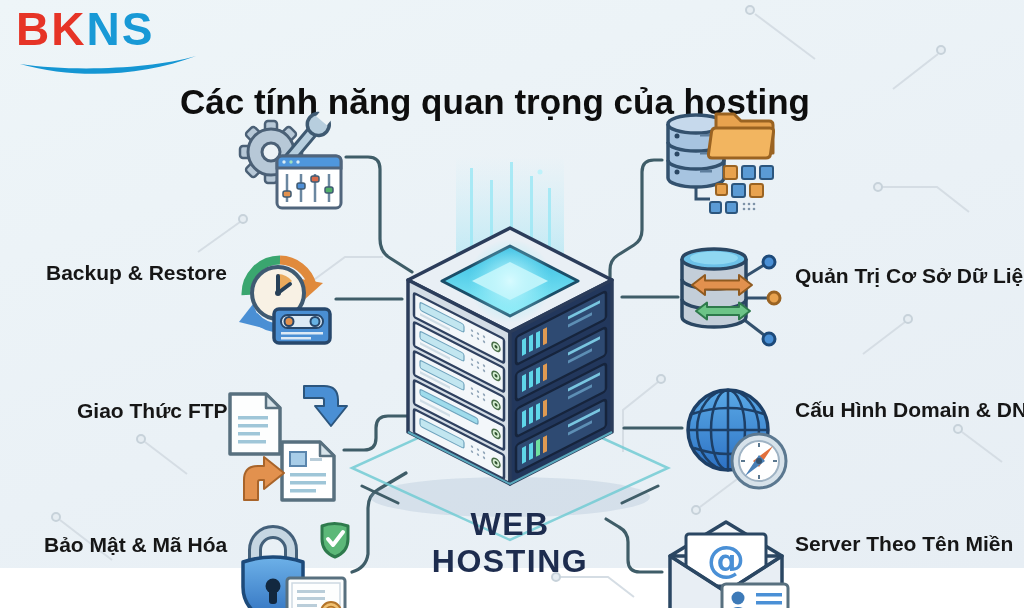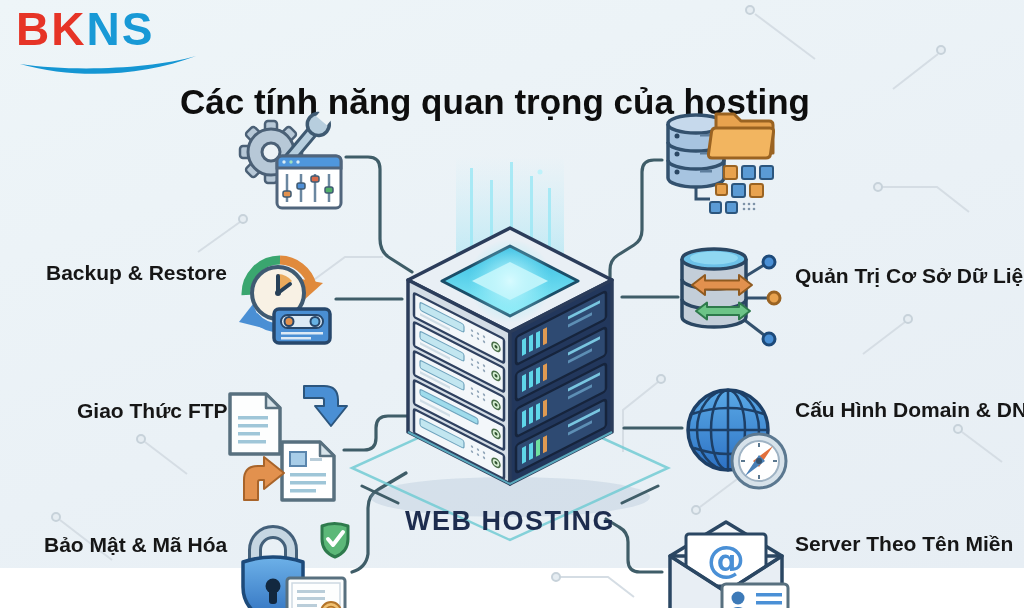--- a/index.html
+++ b/index.html
@@ -12,21 +12,21 @@
   .brand-text { font-size:46px; font-weight:bold; letter-spacing:2px; line-height:1; }
   .brand-bk { color:#e63427; }
   .brand-ns { color:#1899d6; }
   .brand-swoosh { position:absolute; left:2px; top:46px; }
   .title { position:absolute; left:180px; top:38px; width:700px;
            font-size:35px; font-weight:bold; color:#0e0e0e; letter-spacing:0;margin-top:44px; }
   .feature-label { position:absolute; font-size:21px; font-weight:bold; color:#161616;
                    white-space:nowrap; }
   .icon-box { position:absolute; }
   .center-label { position:absolute; left:390px; top:506px; width:240px; text-align:center;
-                  font-size:27px; font-weight:bold; color:#1d2c4e; letter-spacing:1.5px; }
+                  font-size:32px; font-weight:bold; color:#1d2c4e; letter-spacing:1.5px; }
 </style>
 </head>
 <body>
 
 <div class="canvas">
 
   <svg class="layer" width="1024" height="608" viewBox="0 0 1024 608">
     <defs>
       <linearGradient id="beamGrad" x1="0" y1="0" x2="0" y2="1">
         <stop offset="0" stop-color="#9fe8f7" stop-opacity="0"></stop>

